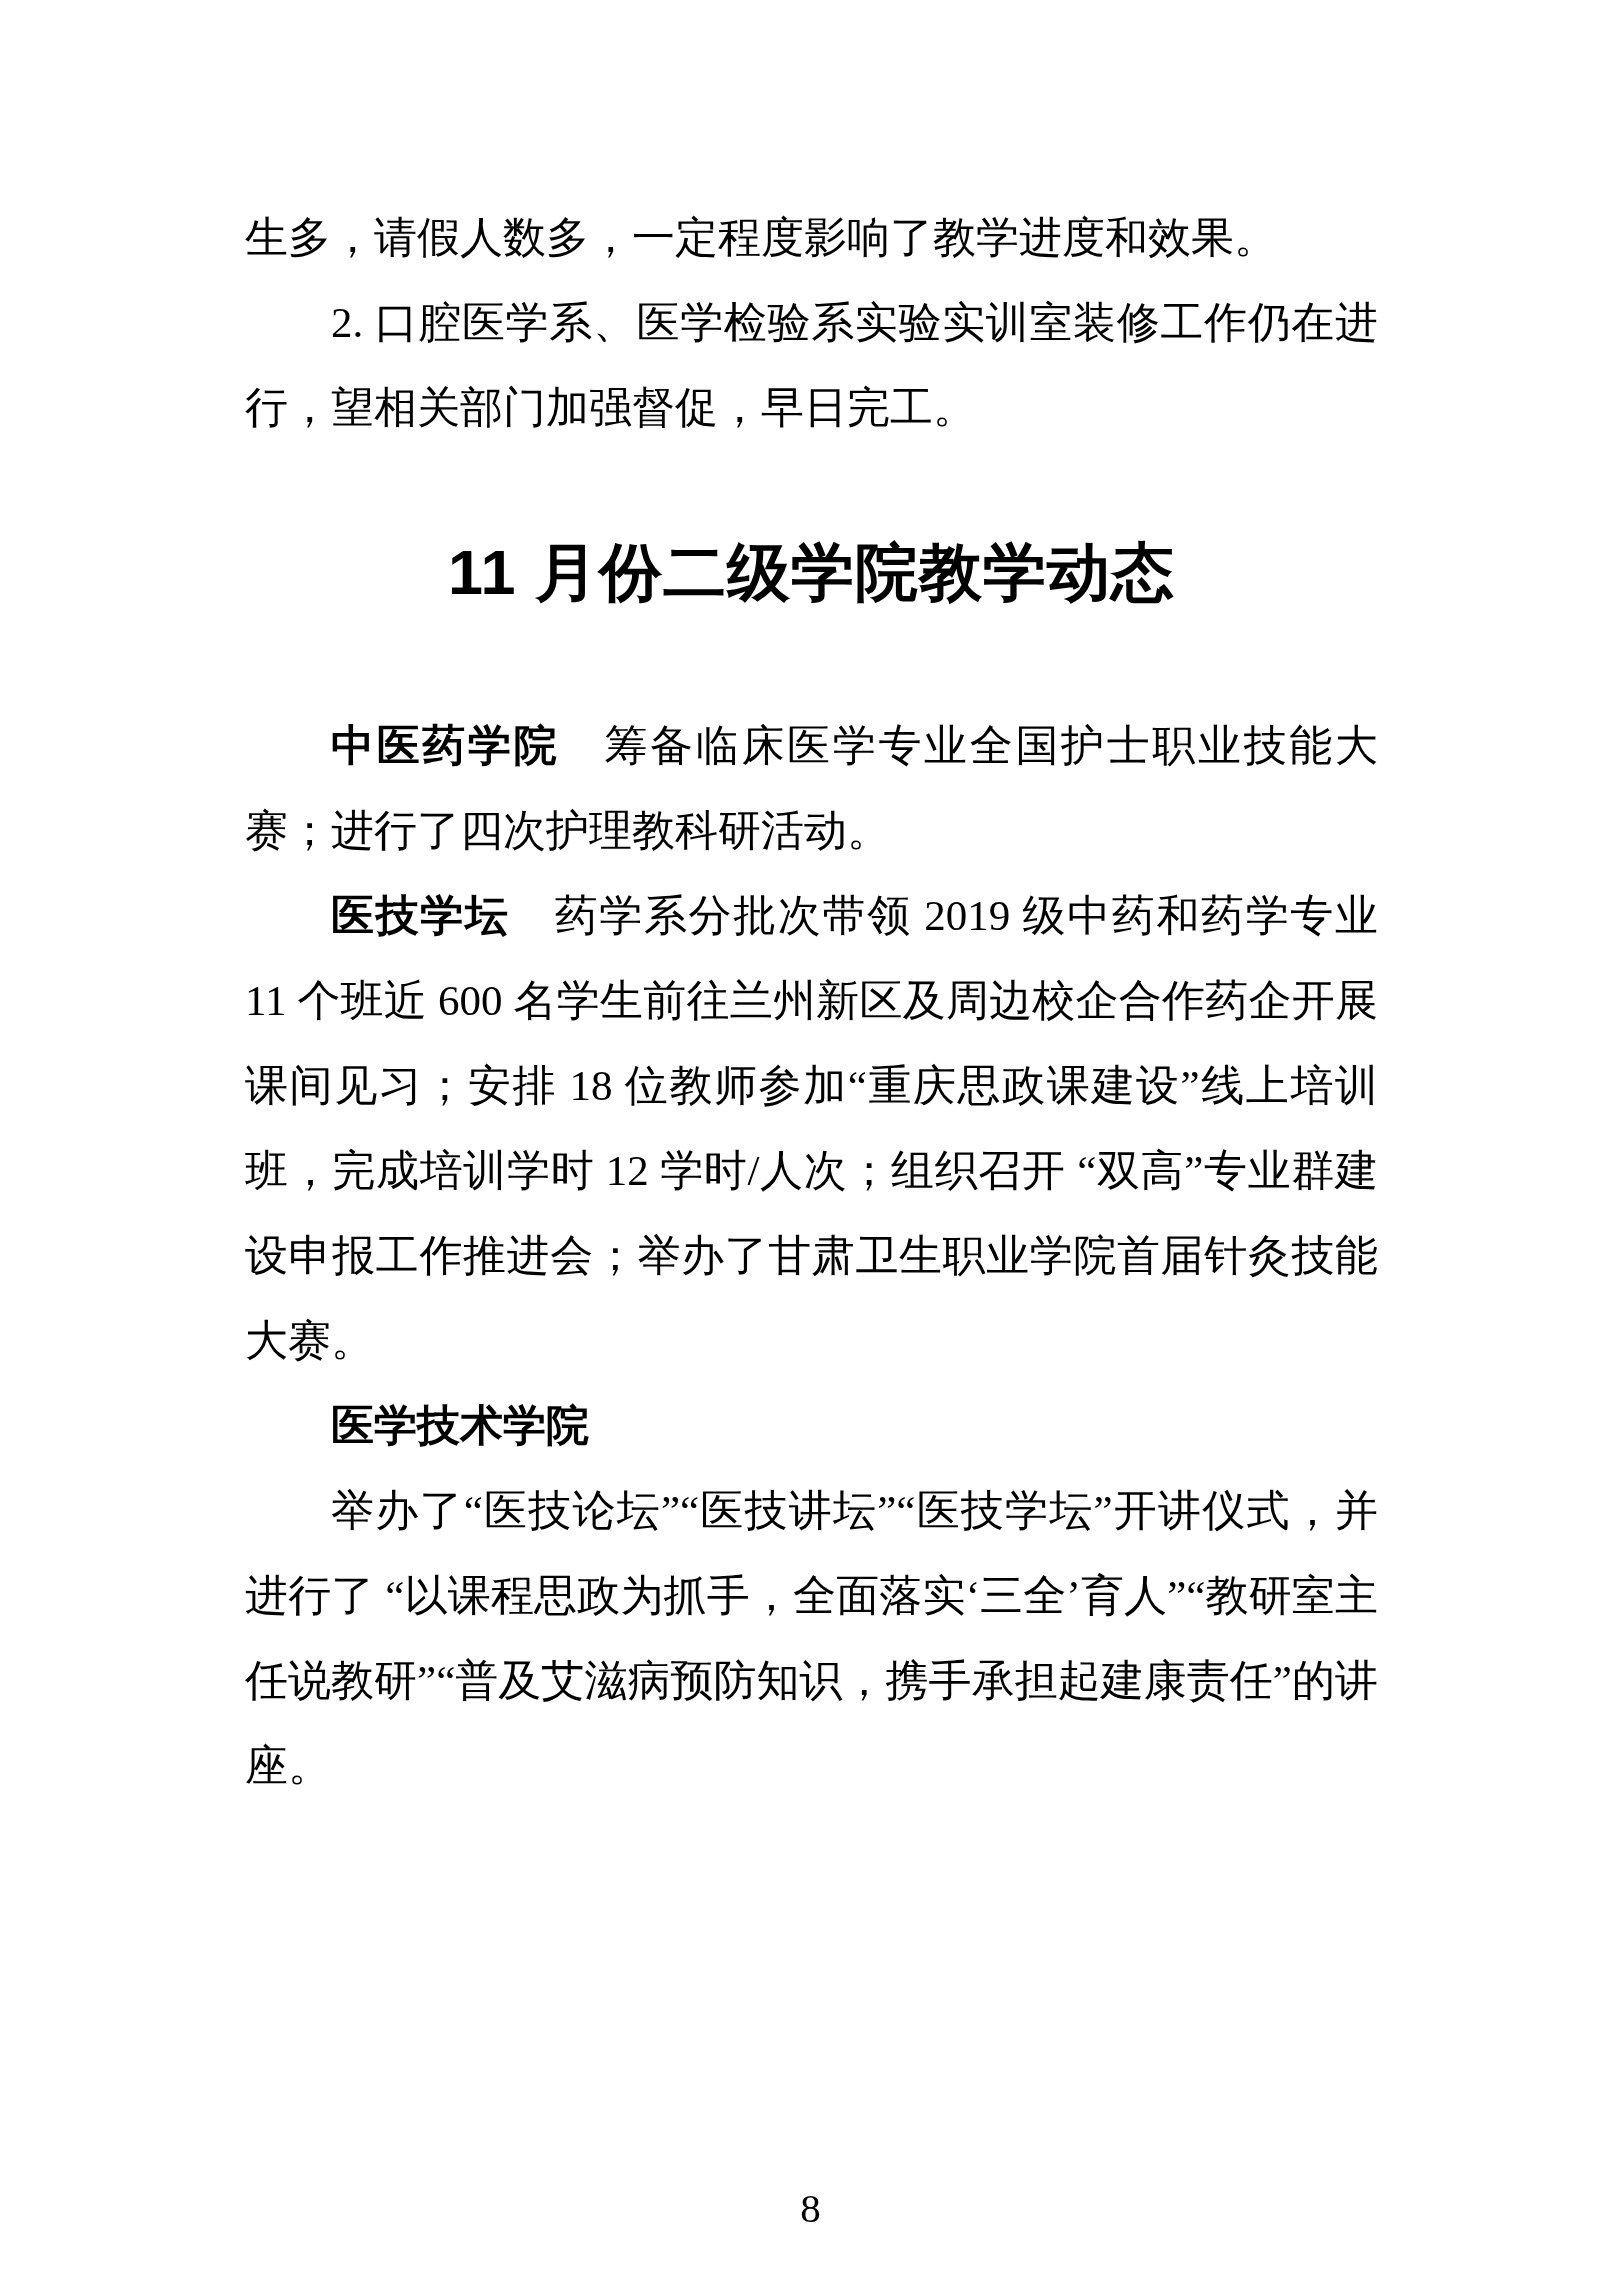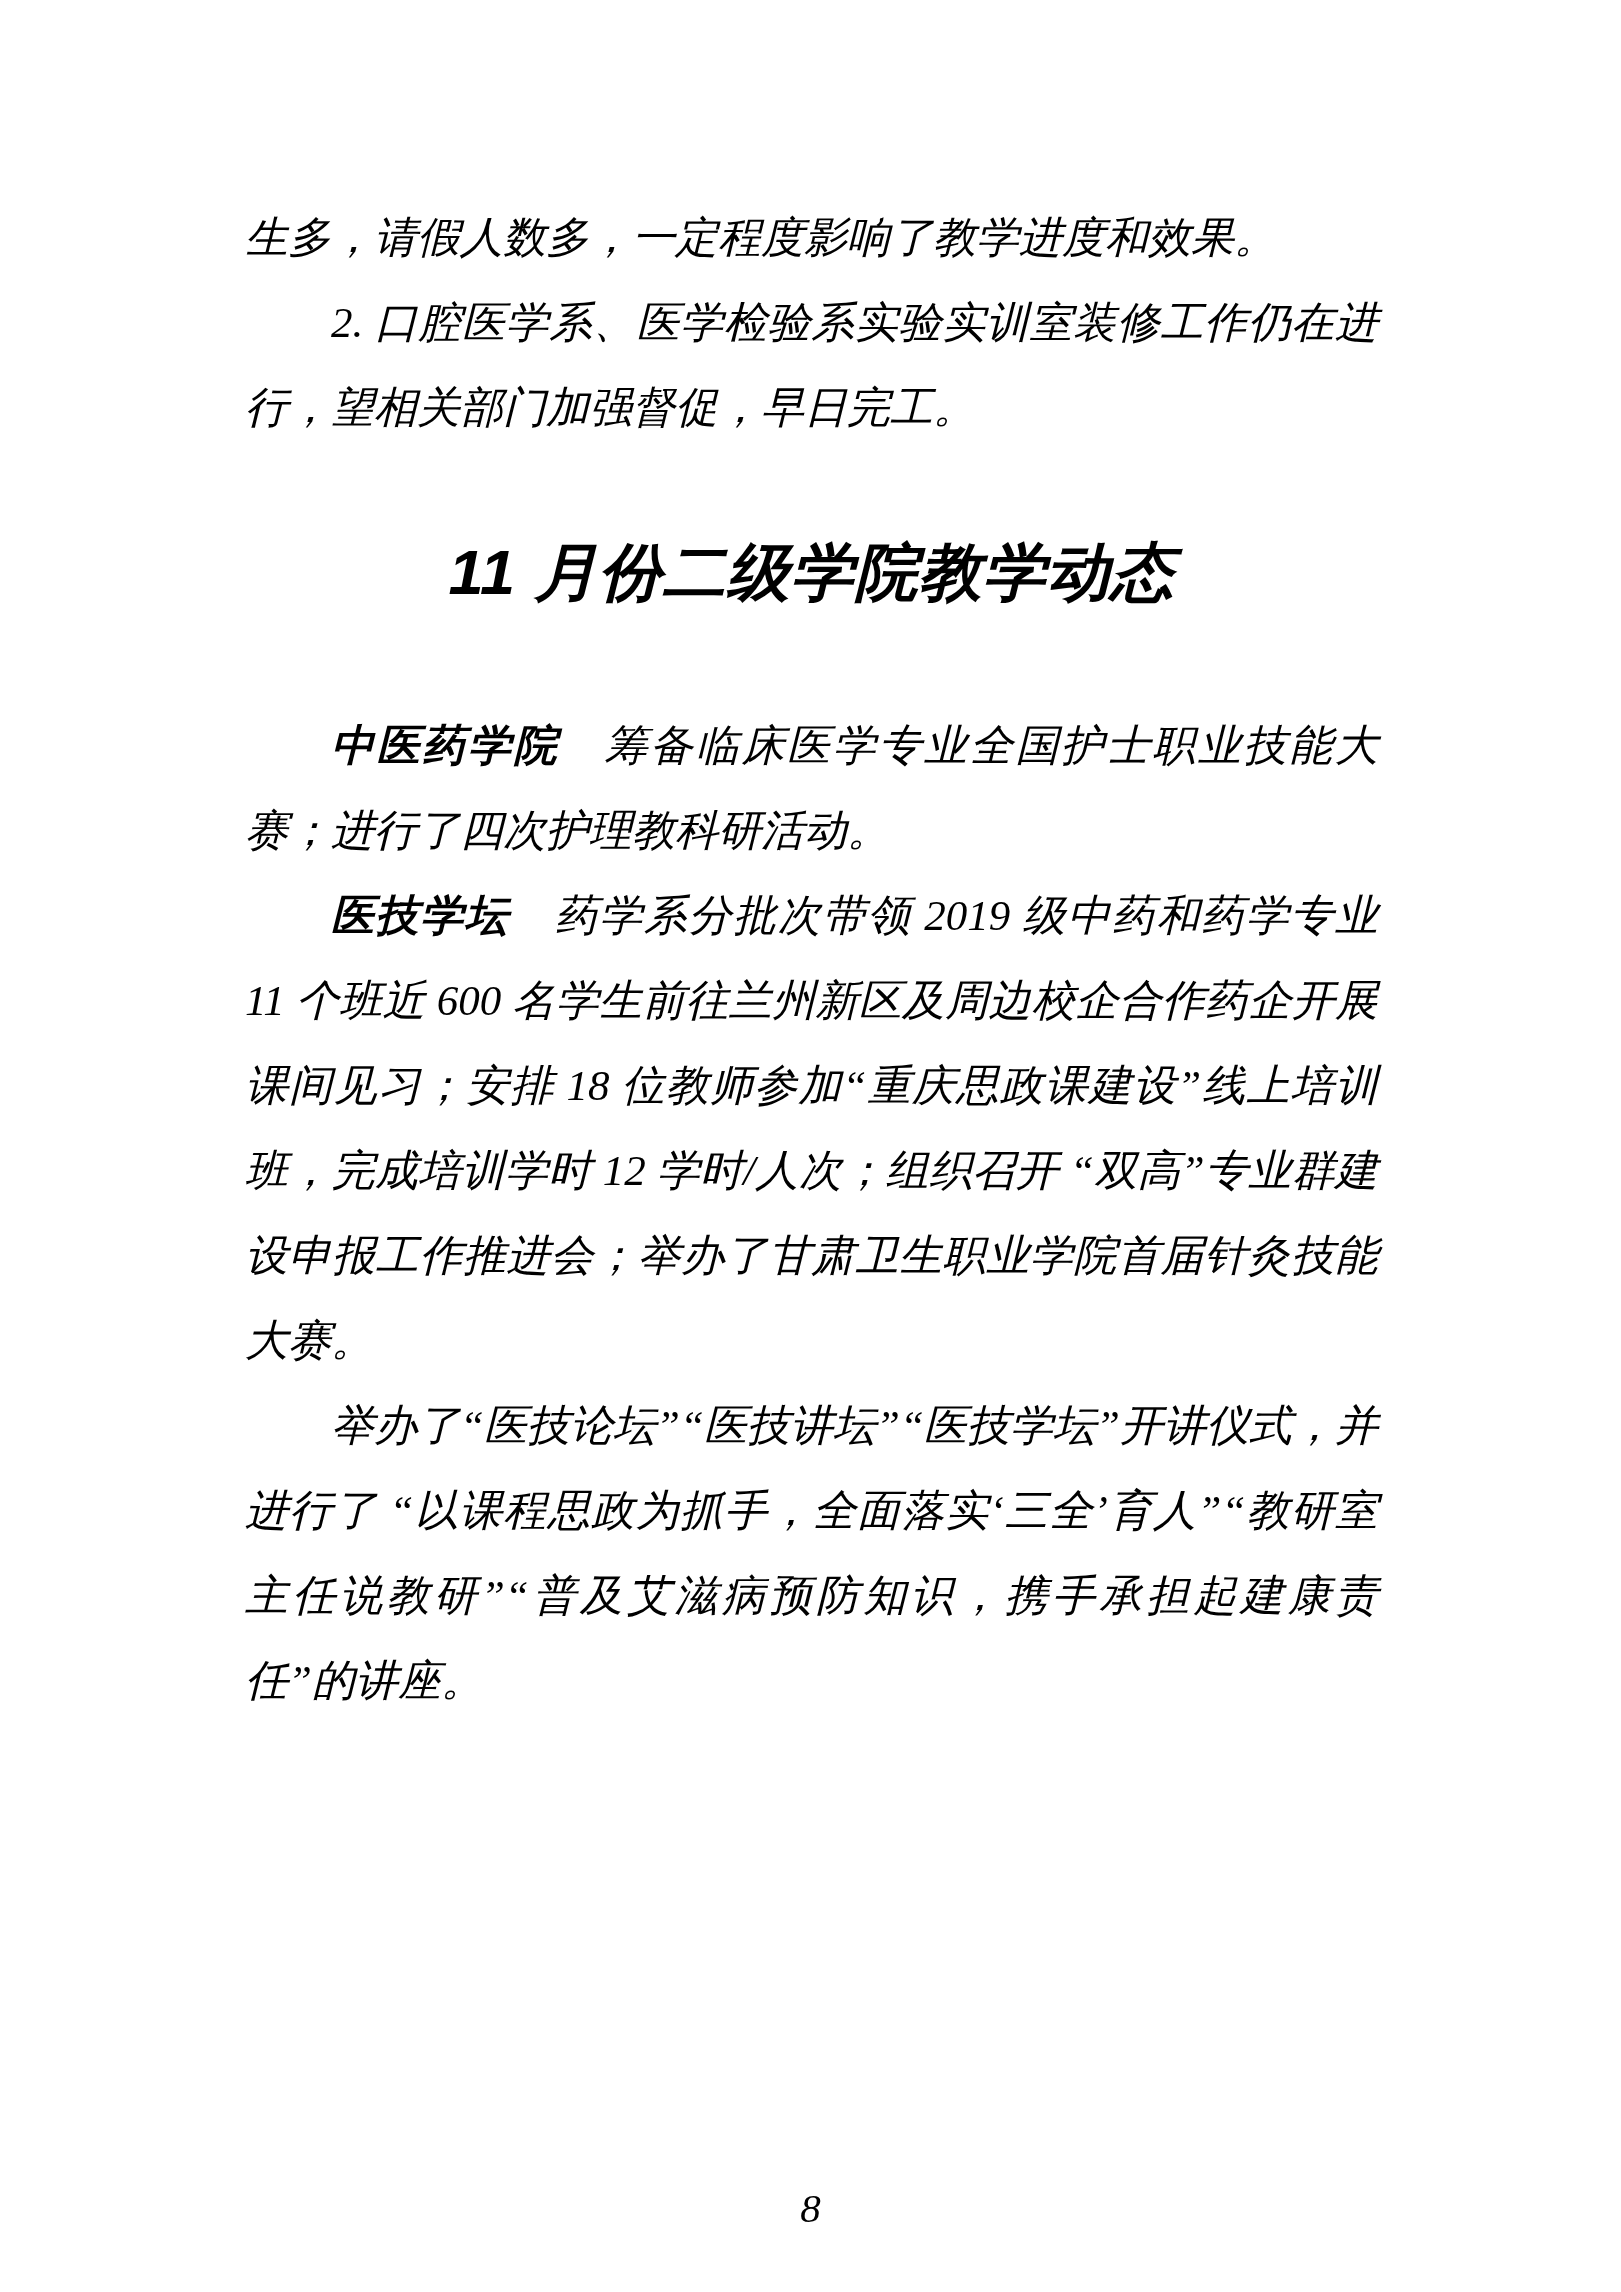--- a/index.html
+++ b/index.html
@@ -9,21 +9,20 @@
   }
   .page {
     position: relative;
     width: 1621px;
     height: 2293px;
     background: #ffffff;
     margin: 0 auto;
     overflow: hidden;
     font-family: "Liberation Serif", "DejaVu Serif", serif;
     color: #000000;
-    font-style: italic;
   }
   .text-body {
     position: relative;
     width: 1133px;
     margin-left: 245px;
     padding-top: 195px;
     font-size: 43px;
     line-height: 85px;
     text-align: justify;
     text-justify: inter-ideograph;
@@ -74,20 +73,21 @@
 
     <p class="para indent">2. 口腔医学系、医学检验系实验实训室装修工作仍在进行，望相关部门加强督促，早日完工。</p>
 
 
     <h1 class="doc-heading">11 月份二级学院教学动态</h1>
 
     <p class="para indent"><span class="college">中医药学院</span><span>筹备临床医学专业全国护士职业技能大赛；进行了四次护理教科研活动。</span></p>
 
     <p class="para indent"><span class="college">医技学坛</span><span>药学系分批次带领 2019 级中药和药学专业 11 个班近 600 名学生前往兰州新区及周边校企合作药企开展课间见习；安排 18 位教师参加“重庆思政课建设”线上培训班，完成培训学时 12 学时/人次；组织召开 “双高”专业群建设申报工作推进会；举办了甘肃卫生职业学院首届针灸技能大赛。</span></p>
 
+    <p class="para indent"><span class="college">医学技术学院</span><span></span></p>
 
     <p class="para indent"><span class="college"></span><span>举办了“医技论坛”“医技讲坛”“医技学坛”开讲仪式，并进行了 “以课程思政为抓手，全面落实‘三全’育人”“教研室主任说教研”“普及艾滋病预防知识，携手承担起建康责任”的讲座。</span></p>
 
   </div>
 
   <div class="page-number">8</div>
 </div>
 
 
 </body></html>

